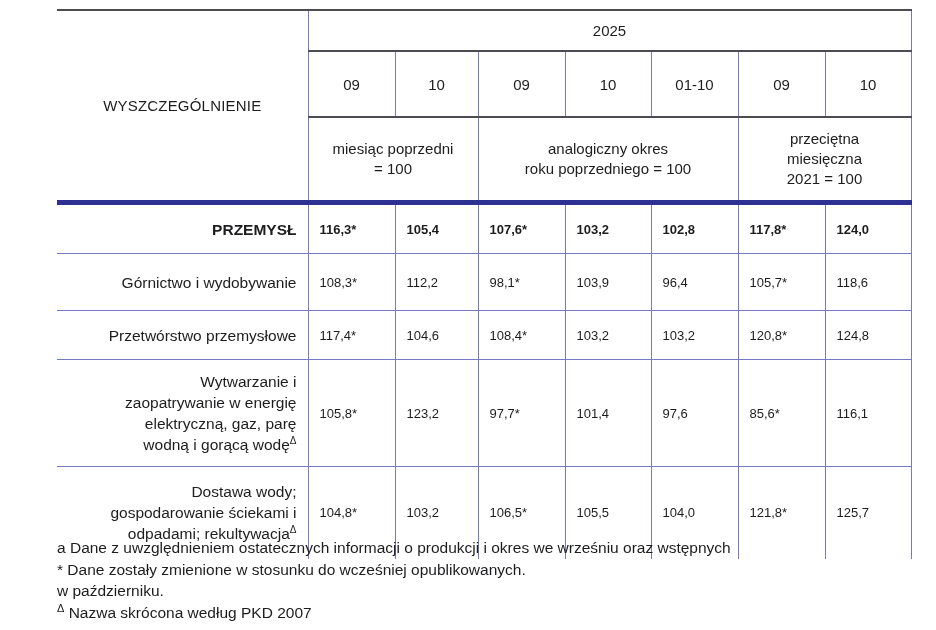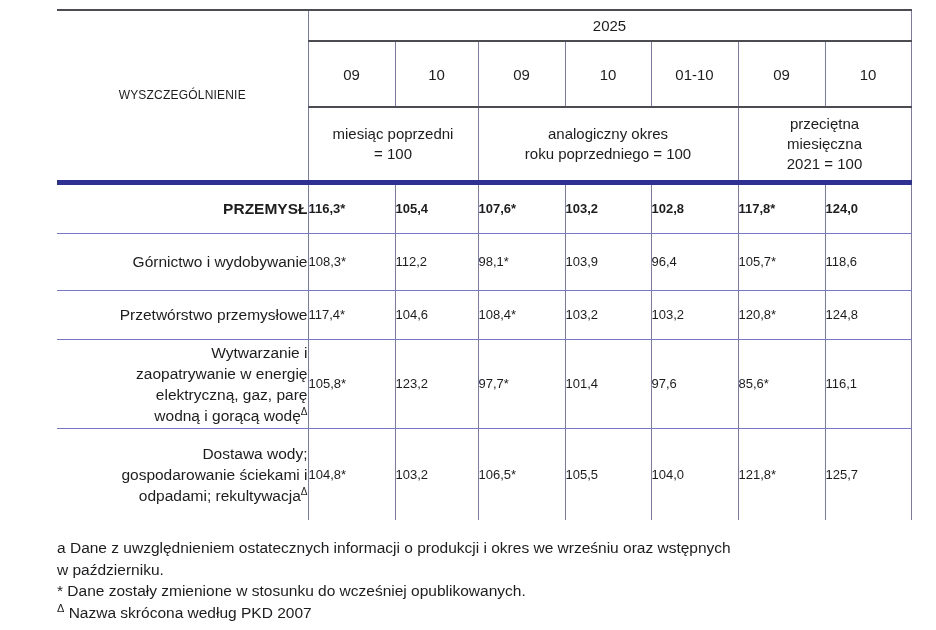--- a/index.html
+++ b/index.html
@@ -14,37 +14,37 @@
     font-family:"Liberation Sans","DejaVu Sans",sans-serif;
     color:var(--ink);
   }
   .page{position:relative;width:936px;height:630px;background:#ffffff;}
 
   table.t{
     position:absolute;left:57px;top:9px;width:854px;
     border-collapse:collapse;table-layout:fixed;
   }
   .t th,.t td{
-    padding:0;font-weight:normal;vertical-align:middle;
+    padding:11px;font-weight:normal;vertical-align:middle;
     font-size:15px;color:var(--ink);
   }
   tr.rA{height:31px;}
   tr.rB{height:66px;}
   tr.rC{height:75px;}
   tr.b1{height:51px;}
   tr.b2{height:57px;}
   tr.b3{height:49px;}
   tr.b4{height:89px;}
   tr.b5{height:92px;}
 
   th.spec{
     border-top:2px solid var(--darkline);
     border-right:1.5px solid var(--purple);
     border-bottom:5px solid var(--navy);
-    text-align:center;font-size:12px;letter-spacing:.2px;
+    text-align:center;font-size:15px;letter-spacing:.2px;
   }
   th.year{
     border-top:2px solid var(--darkline);
     border-bottom:2px solid var(--darkline);
     border-right:1.5px solid var(--purple);
     text-align:center;
   }
   th.m{
     border-left:1.5px solid var(--purple);
     border-bottom:2px solid var(--darkline);
@@ -180,18 +180,18 @@
       <td class="num">105,5</td>
       <td class="num">104,0</td>
       <td class="num">121,8*</td>
       <td class="num last">125,7</td>
     </tr>
   </tbody>
     </table>
 
   <div class="notes">
     <div class="note"><span>a</span> <span>Dane z uwzględnieniem ostatecznych informacji o produkcji i okres we wrześniu oraz wstępnych</span></div>
+    <div class="note"><span>*</span> <span>Dane zostały zmienione w stosunku do wcześniej opublikowanych.</span></div>
     <div class="note"><span>w październiku.</span></div>
-    <div class="note"><span>*</span> <span>Dane zostały zmienione w stosunku do wcześniej opublikowanych.</span></div>
     <div class="note"><sup class="d">Δ</sup> <span>Nazwa skrócona według PKD 2007</span></div>
   </div>
 
 </div>
 
 </body></html>

